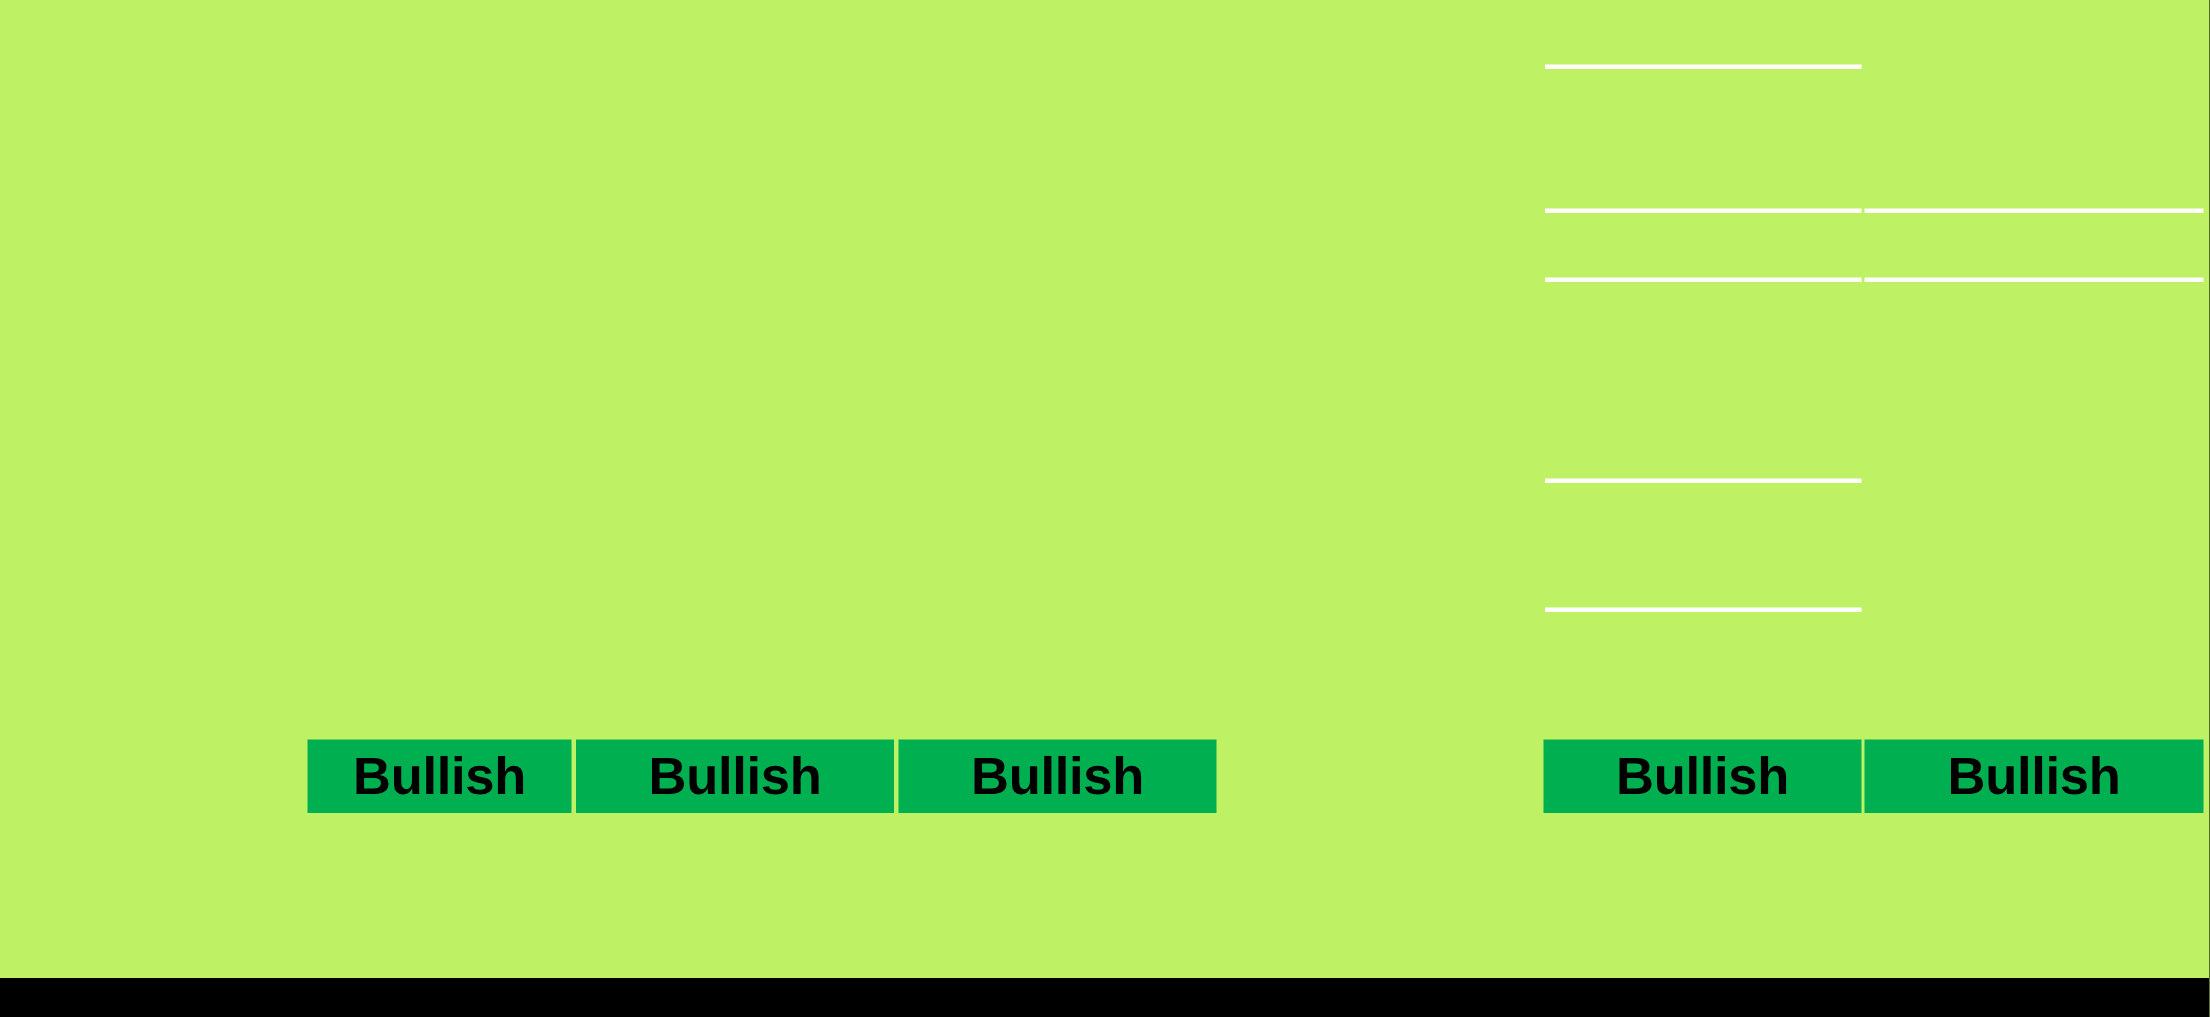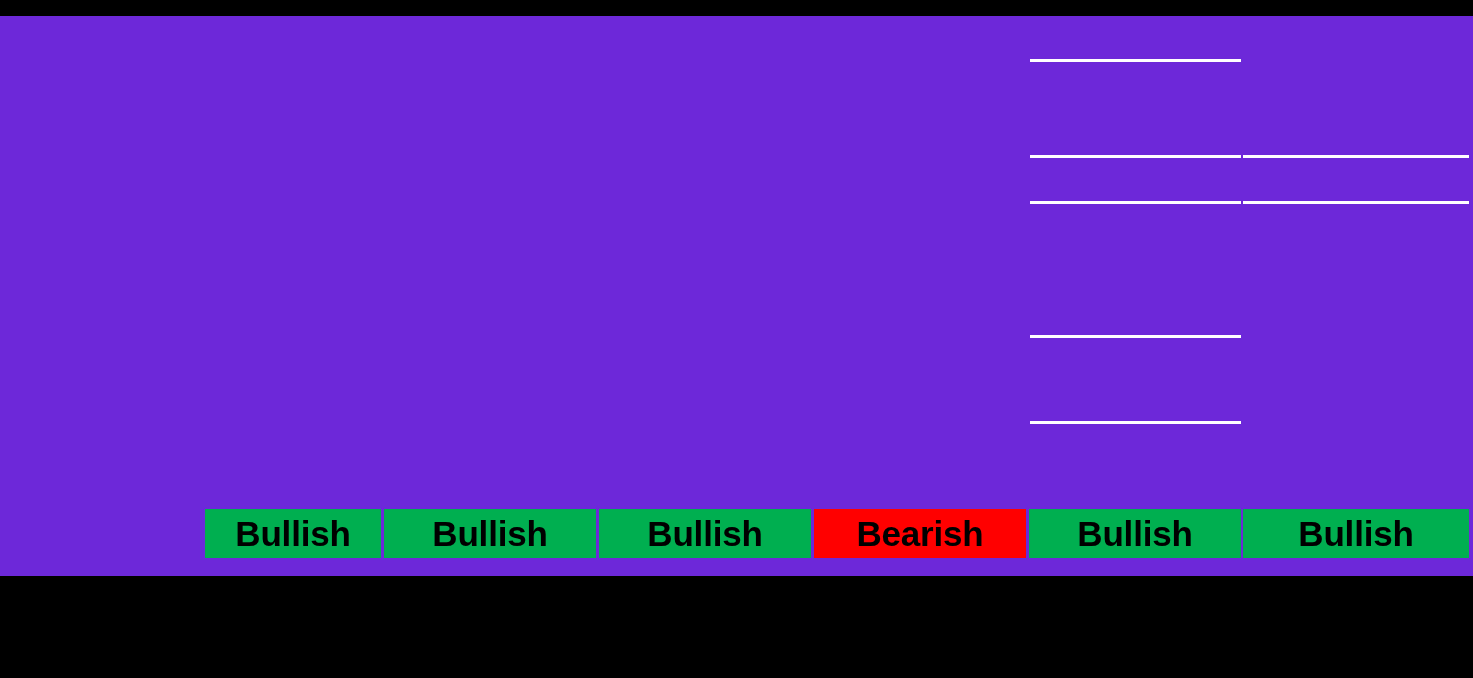--- a/index.html
+++ b/index.html
@@ -4,25 +4,24 @@
 <title>Sentiment Signal Strip</title>
 <style>
   html, body {
     margin: 0;
     padding: 0;
     background: #000000;
   }
   #stage {
     position: relative;
     width: 1473px;
-    height: 560px;
-    background: #6d28d9;
+    height: 652px;
+    background: #bef264;
     overflow: hidden;
     font-family: "Liberation Sans", sans-serif;
-    margin-top: 16px;
   }
   .plot-line {
     position: absolute;
     background: #FFFFFF;
     height: 3px;
   }
   .signal-row {
     position: absolute;
     left: 0;
     top: 0;
@@ -65,23 +64,20 @@
   <div class="signal-row" id="signal-row">
       <div class="signal-cell" style="left: 205px; top: 493px; width: 176px; height: 49px; background: rgb(0, 175, 80);">
         <span class="signal-label" style="color: rgb(0, 0, 0);">Bullish</span>
       </div>
       <div class="signal-cell" style="left: 384px; top: 493px; width: 212px; height: 49px; background: rgb(0, 175, 80);">
         <span class="signal-label" style="color: rgb(0, 0, 0);">Bullish</span>
       </div>
       <div class="signal-cell" style="left: 599px; top: 493px; width: 212px; height: 49px; background: rgb(0, 175, 80);">
         <span class="signal-label" style="color: rgb(0, 0, 0);">Bullish</span>
       </div>
-      <div class="signal-cell" style="left: 814px; top: 493px; width: 212px; height: 49px; background: rgb(255, 0, 0);">
-        <span class="signal-label" style="color: rgb(0, 0, 0);">Bearish</span>
-      </div>
       <div class="signal-cell" style="left: 1029px; top: 493px; width: 212px; height: 49px; background: rgb(0, 175, 80);">
         <span class="signal-label" style="color: rgb(0, 0, 0);">Bullish</span>
       </div>
       <div class="signal-cell" style="left: 1243px; top: 493px; width: 226px; height: 49px; background: rgb(0, 175, 80);">
         <span class="signal-label" style="color: rgb(0, 0, 0);">Bullish</span>
       </div>
     </div>
 
 </div>
 

